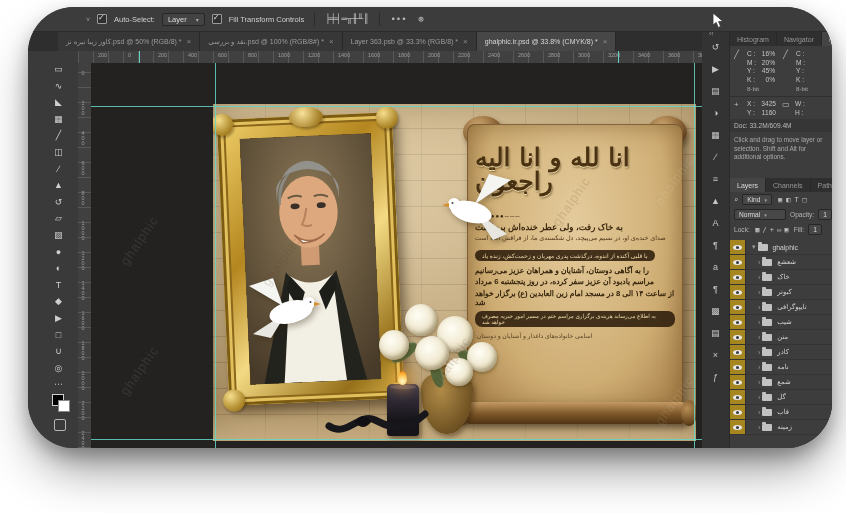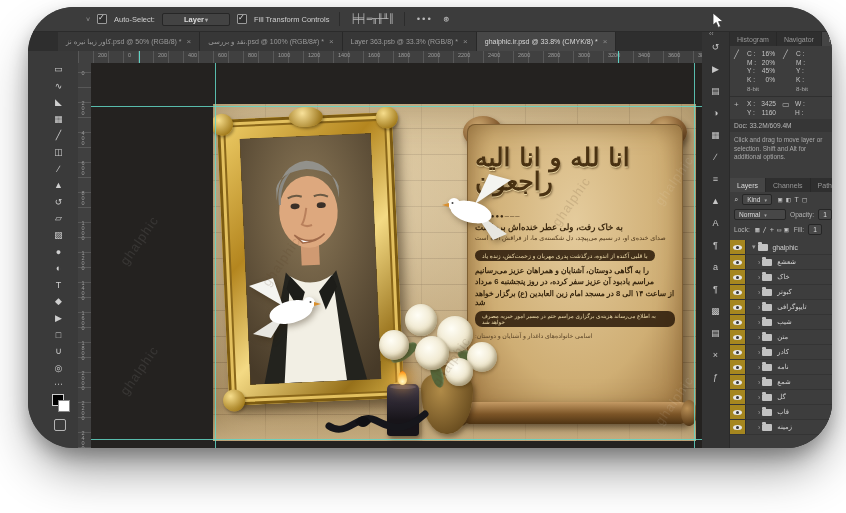--- a/index.html
+++ b/index.html
@@ -12,22 +12,22 @@
     border-radius:46px;overflow:hidden;
     box-shadow:0 26px 50px -8px rgba(0,0,0,.45),0 8px 18px rgba(0,0,0,.25);}
 
   
   #options{position:absolute;left:0;top:0;right:0;height:25px;background:#3c3c3c;
     border-bottom:1px solid #2b2b2b;display:flex;align-items:center;gap:7px;
     padding-left:58px;color:#cfcfcf;font-size:7.5px;box-sizing:border-box;}
   .chk{width:8px;height:8px;border:1px solid #9b9b9b;background:#2f2f2f;border-radius:1px;
     position:relative;flex:0 0 auto;}
   .chk::after{content:"✓";position:absolute;left:0px;top:-2px;font-size:8px;color:#e0e0e0;}
-  .dd{background:#434343;border:1px solid #262626;border-radius:2px;padding:1px 21px;
-    font-size:7.5px;color:#ddd;display:flex;gap:1px;align-items:center;font-weight:bold;}
+  .dd{background:#434343;border:1px solid #262626;border-radius:2px;padding:1px 5px;
+    font-size:7.5px;color:#ddd;display:flex;gap:9px;align-items:center;}
   .dd .car{font-size:6px;color:#aaa;}
   .optsep{width:1px;height:14px;background:#2c2c2c;margin:0 3px;}
   .alicon{font-size:9px;color:#b9b9b9;width:13px;text-align:center;font-family:"DejaVu Sans Mono",monospace;}
   .optchev{color:#9a9a9a;font-size:7px;}
 
   
   #left-region{position:absolute;left:0;top:25px;width:674px;bottom:0;}
   #doc-tabs{position:absolute;left:0;top:0;height:19px;right:0;background:#2e2e2e;
     display:flex;padding-left:30px;}
   .tab{height:19px;display:flex;align-items:center;gap:5px;padding:0 8px;background:#373737;

